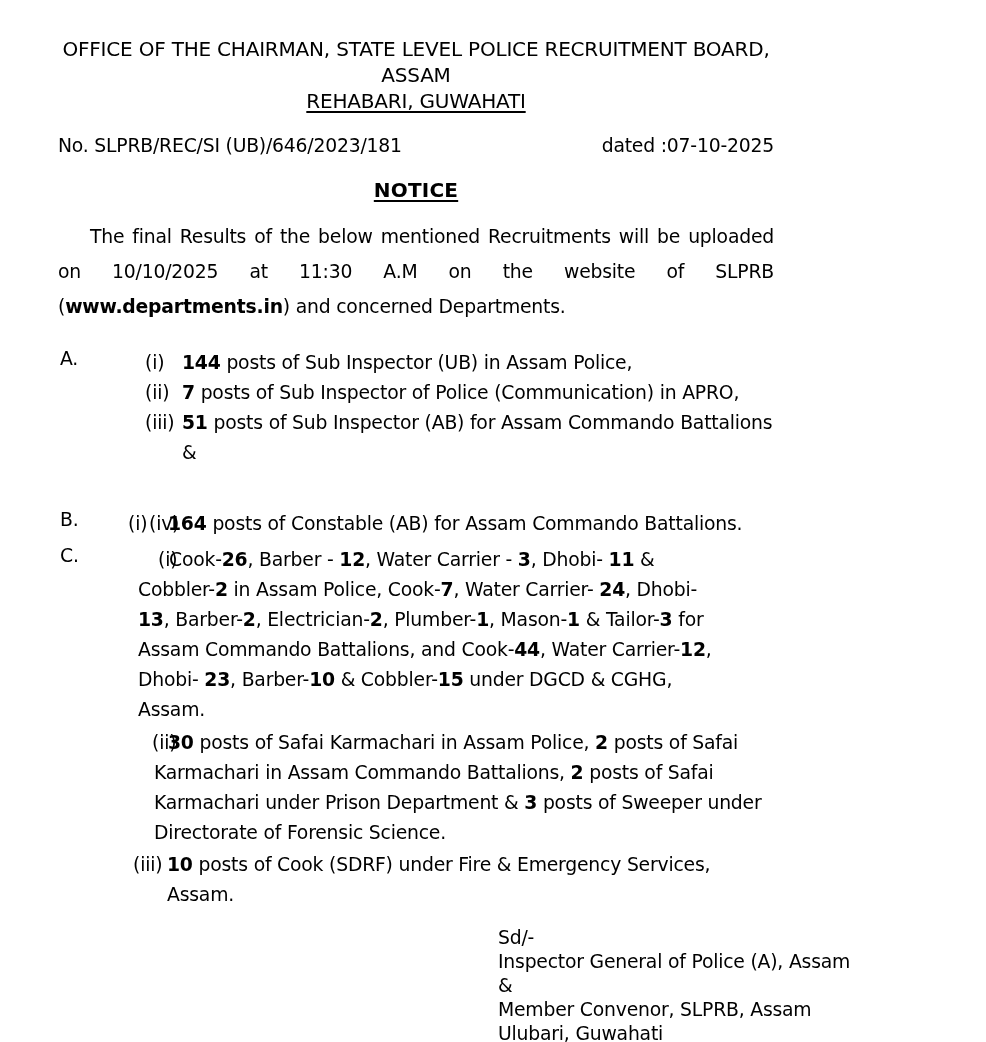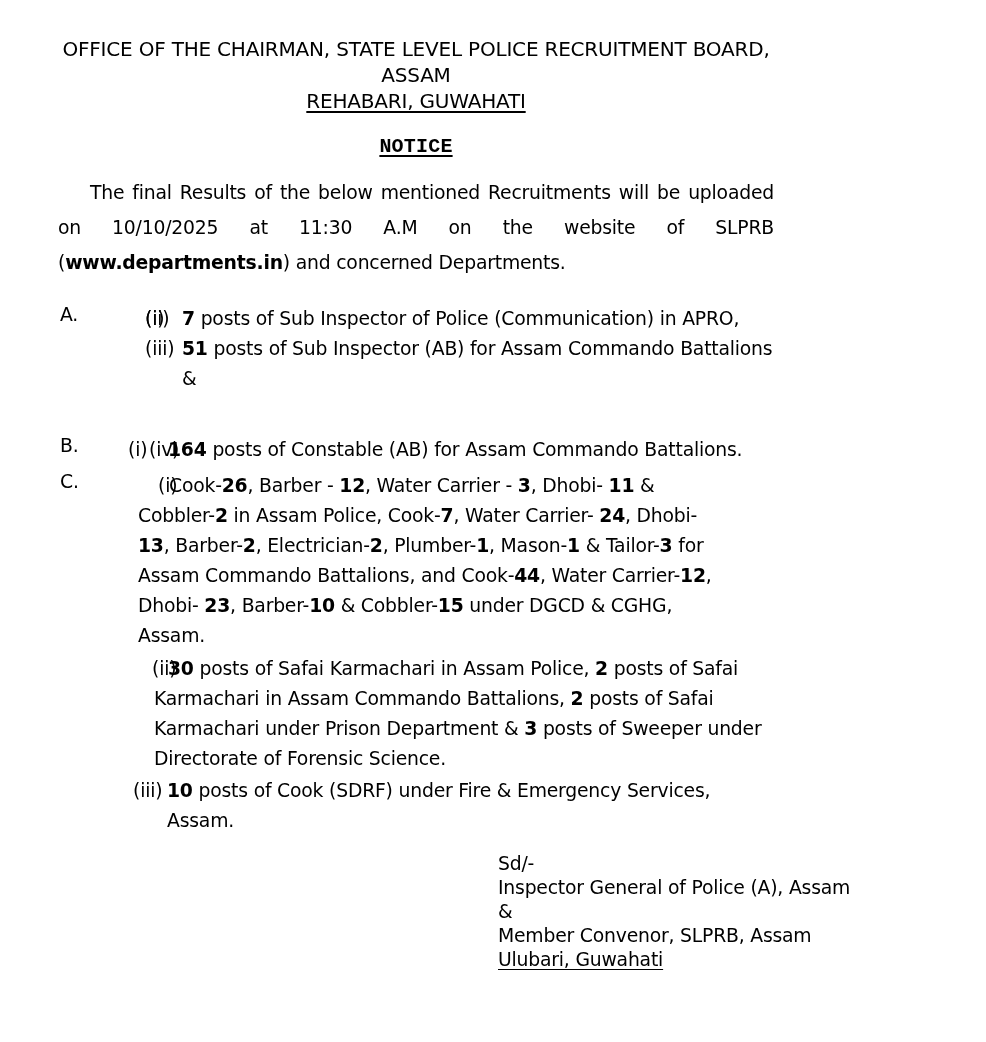--- a/index.html
+++ b/index.html
@@ -21,21 +21,21 @@
   .u { text-decoration: underline; text-underline-offset: 3px; }
 
   
   .hdr { text-align: center; font-size: 20px; line-height: 26px; letter-spacing: -0.2px; }
 
   
   .refrow { display: flex; justify-content: space-between; margin-top: 20px; line-height: 24px; }
 
   
   .notice { text-align: center; margin-top: 18px; line-height: 28px; }
-  .notice .t { font-weight: bold; font-size: 20px; text-decoration: underline; text-underline-offset: 3px; letter-spacing: 0.2px; font-family: Liberation Mono, monospace; }
+  .notice .t { font-weight: bold; font-size: 20px; text-decoration: underline; text-underline-offset: 3px; letter-spacing: 0.2px; }
 
   
   .para, .closing { text-align: justify; line-height: 35px; text-indent: 32px; }
   .para { margin-top: 14px; }
   .closing { margin-top: 12px; }
 
   
   .sections { margin-top: 24px; }
   .section { position: relative; }
   .section + .section { margin-top: 6px; }
@@ -63,31 +63,35 @@
 </head>
 <body>
 
 <div class="page">
 
   <div class="hdr">
     <div>OFFICE OF THE CHAIRMAN, STATE LEVEL POLICE RECRUITMENT BOARD, ASSAM</div>
     <div><span class="u">REHABARI, GUWAHATI</span></div>
   </div>
 
+  <div class="refrow">
+    <span>No. SLPRB/REC/SI (UB)/646/2023/181</span>
+    <span>dated :07-10-2025</span>
+  </div>
 
   <div class="notice">
     <span class="t">NOTICE</span>
   </div>
 
   <div class="para"><span>The final Results of the below mentioned Recruitments will be uploaded on 10/10/2025 at 11:30 A.M on the website of SLPRB (</span><b>www.departments.in</b><span>) and concerned Departments.</span></div>
 
   <div class="sections">
       <div class="section s0">
         <span class="sec-label">A.</span>
-        <div class="item i0"><span class="marker">(i)</span></div>
+        <div class="item i0"><span class="marker">(i)</span><span><b>144</b><span> posts of Sub Inspector (UB) in Assam Police,</span></span></div>
         <div class="item i1"><span class="marker">(ii)</span><span><b>7</b><span> posts of Sub Inspector of Police (Communication) in APRO,</span></span></div>
         <div class="item i2"><span class="marker">(iii)</span><span><b>51</b><span> posts of Sub Inspector (AB) for Assam Commando Battalions &amp;</span></span></div>
         <div class="item i3"><span class="marker">(iv)</span></div>
       </div>
       <div class="section s1">
         <span class="sec-label">B.</span>
         <div class="item i0"><span class="marker">(i)</span><span><b>164</b><span> posts of Constable (AB) for Assam Commando Battalions.</span></span></div>
       </div>
       <div class="section s2">
         <span class="sec-label">C.</span>

